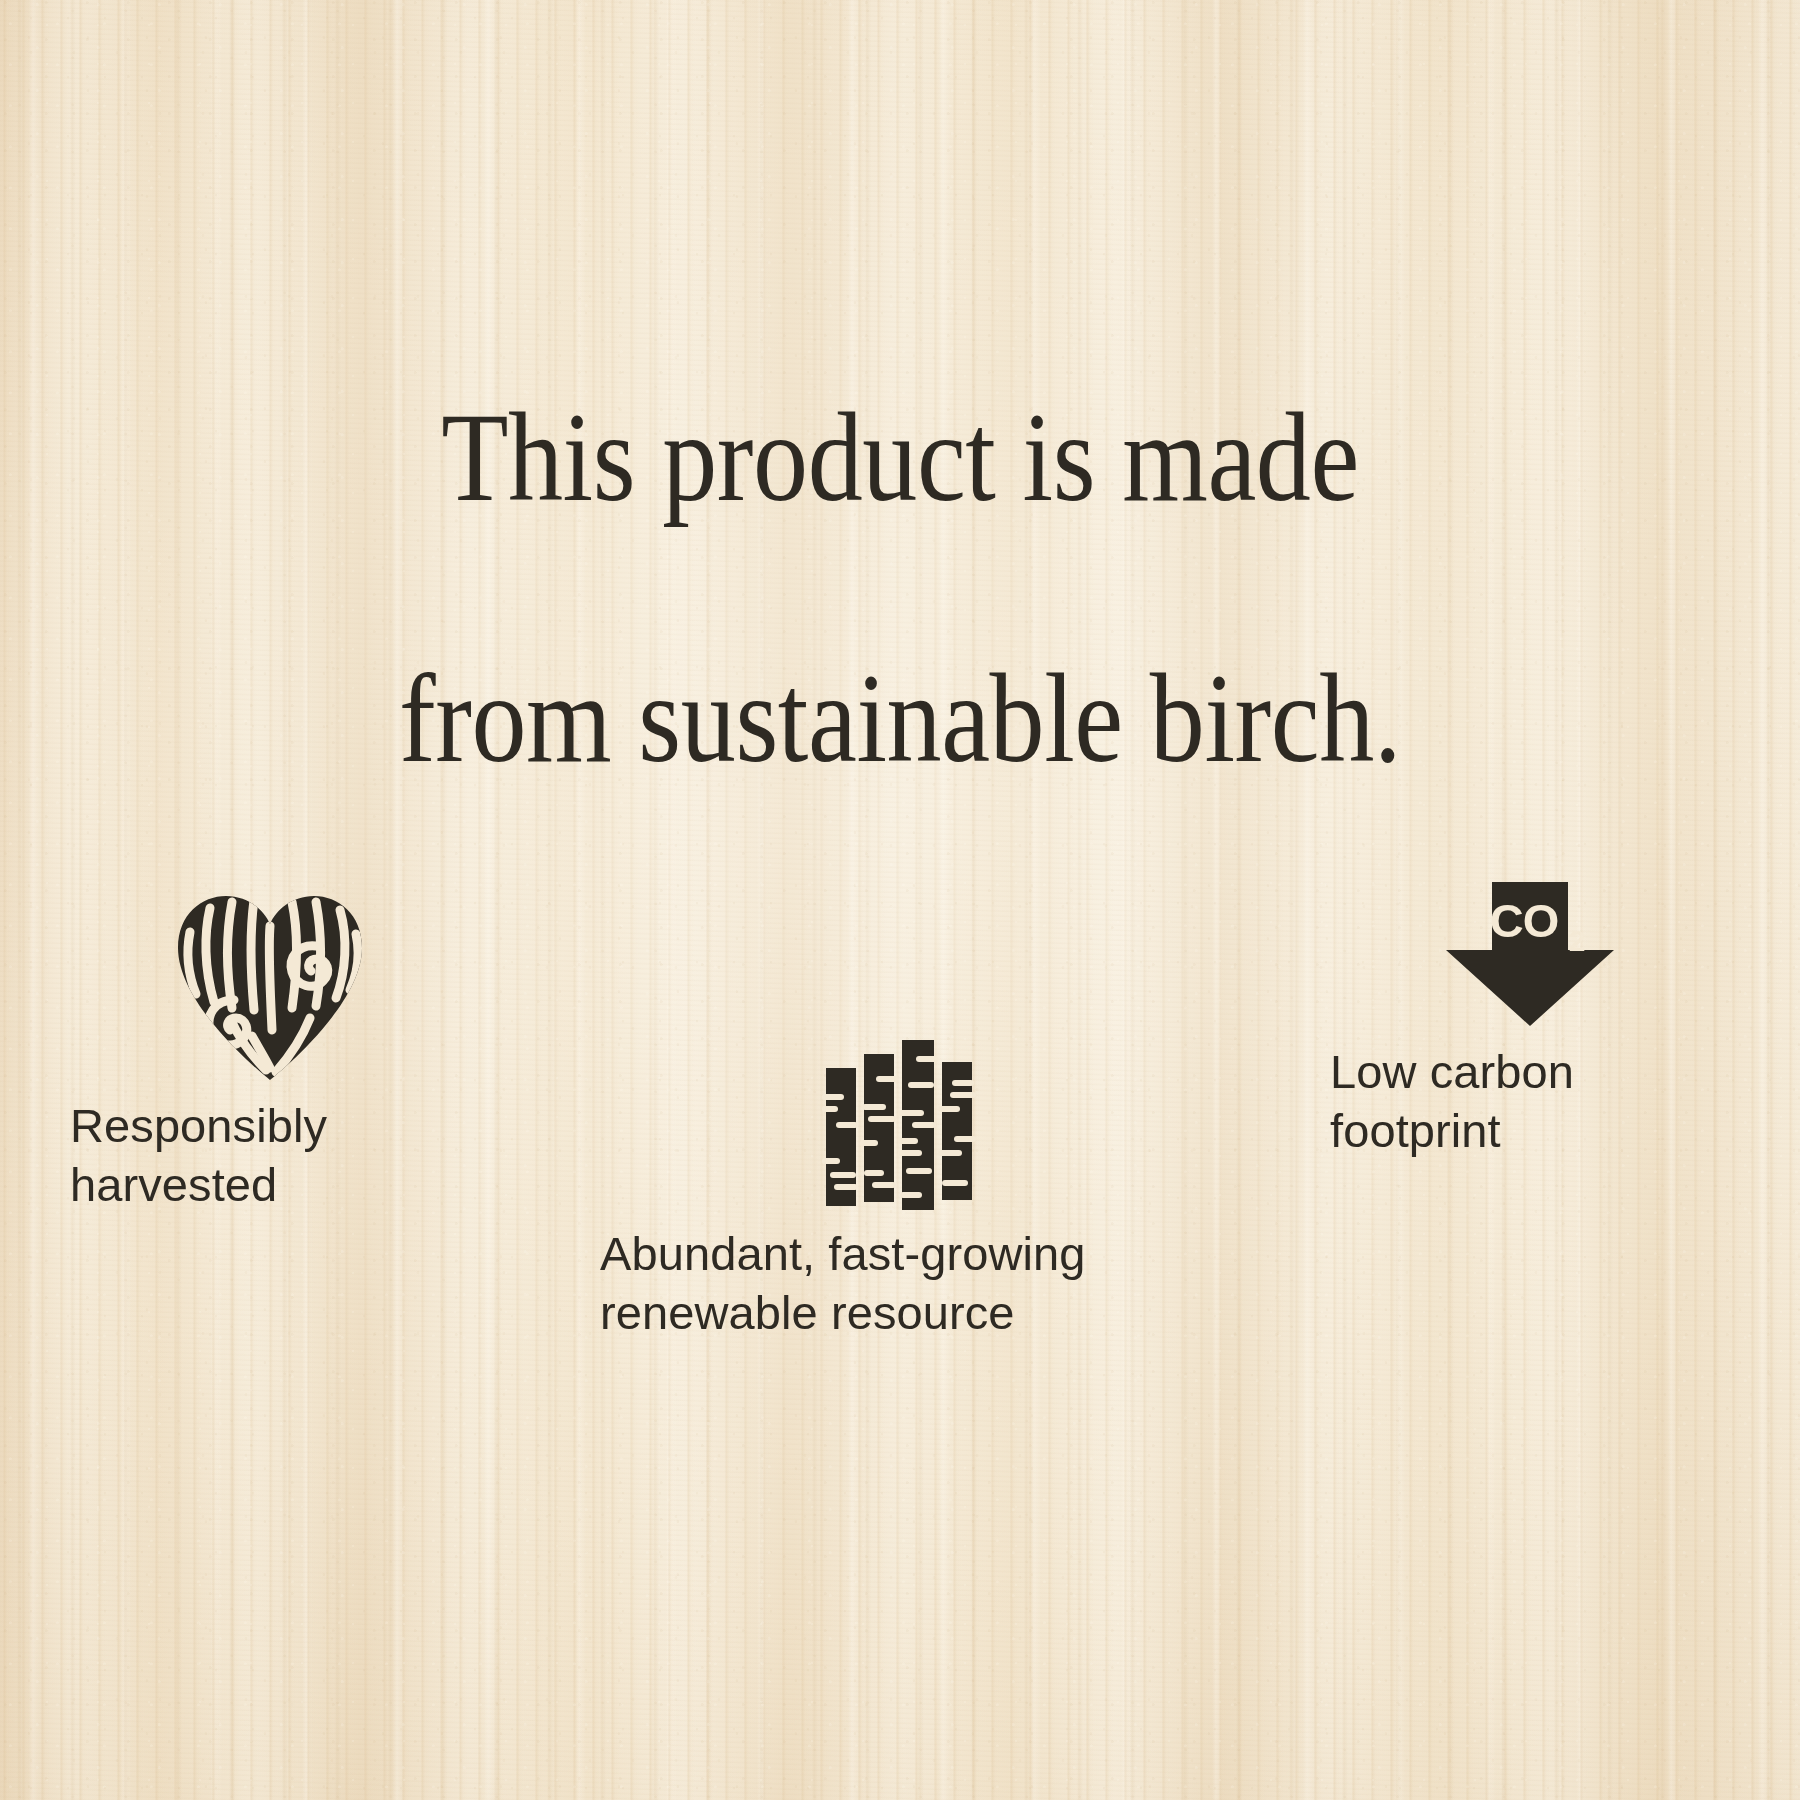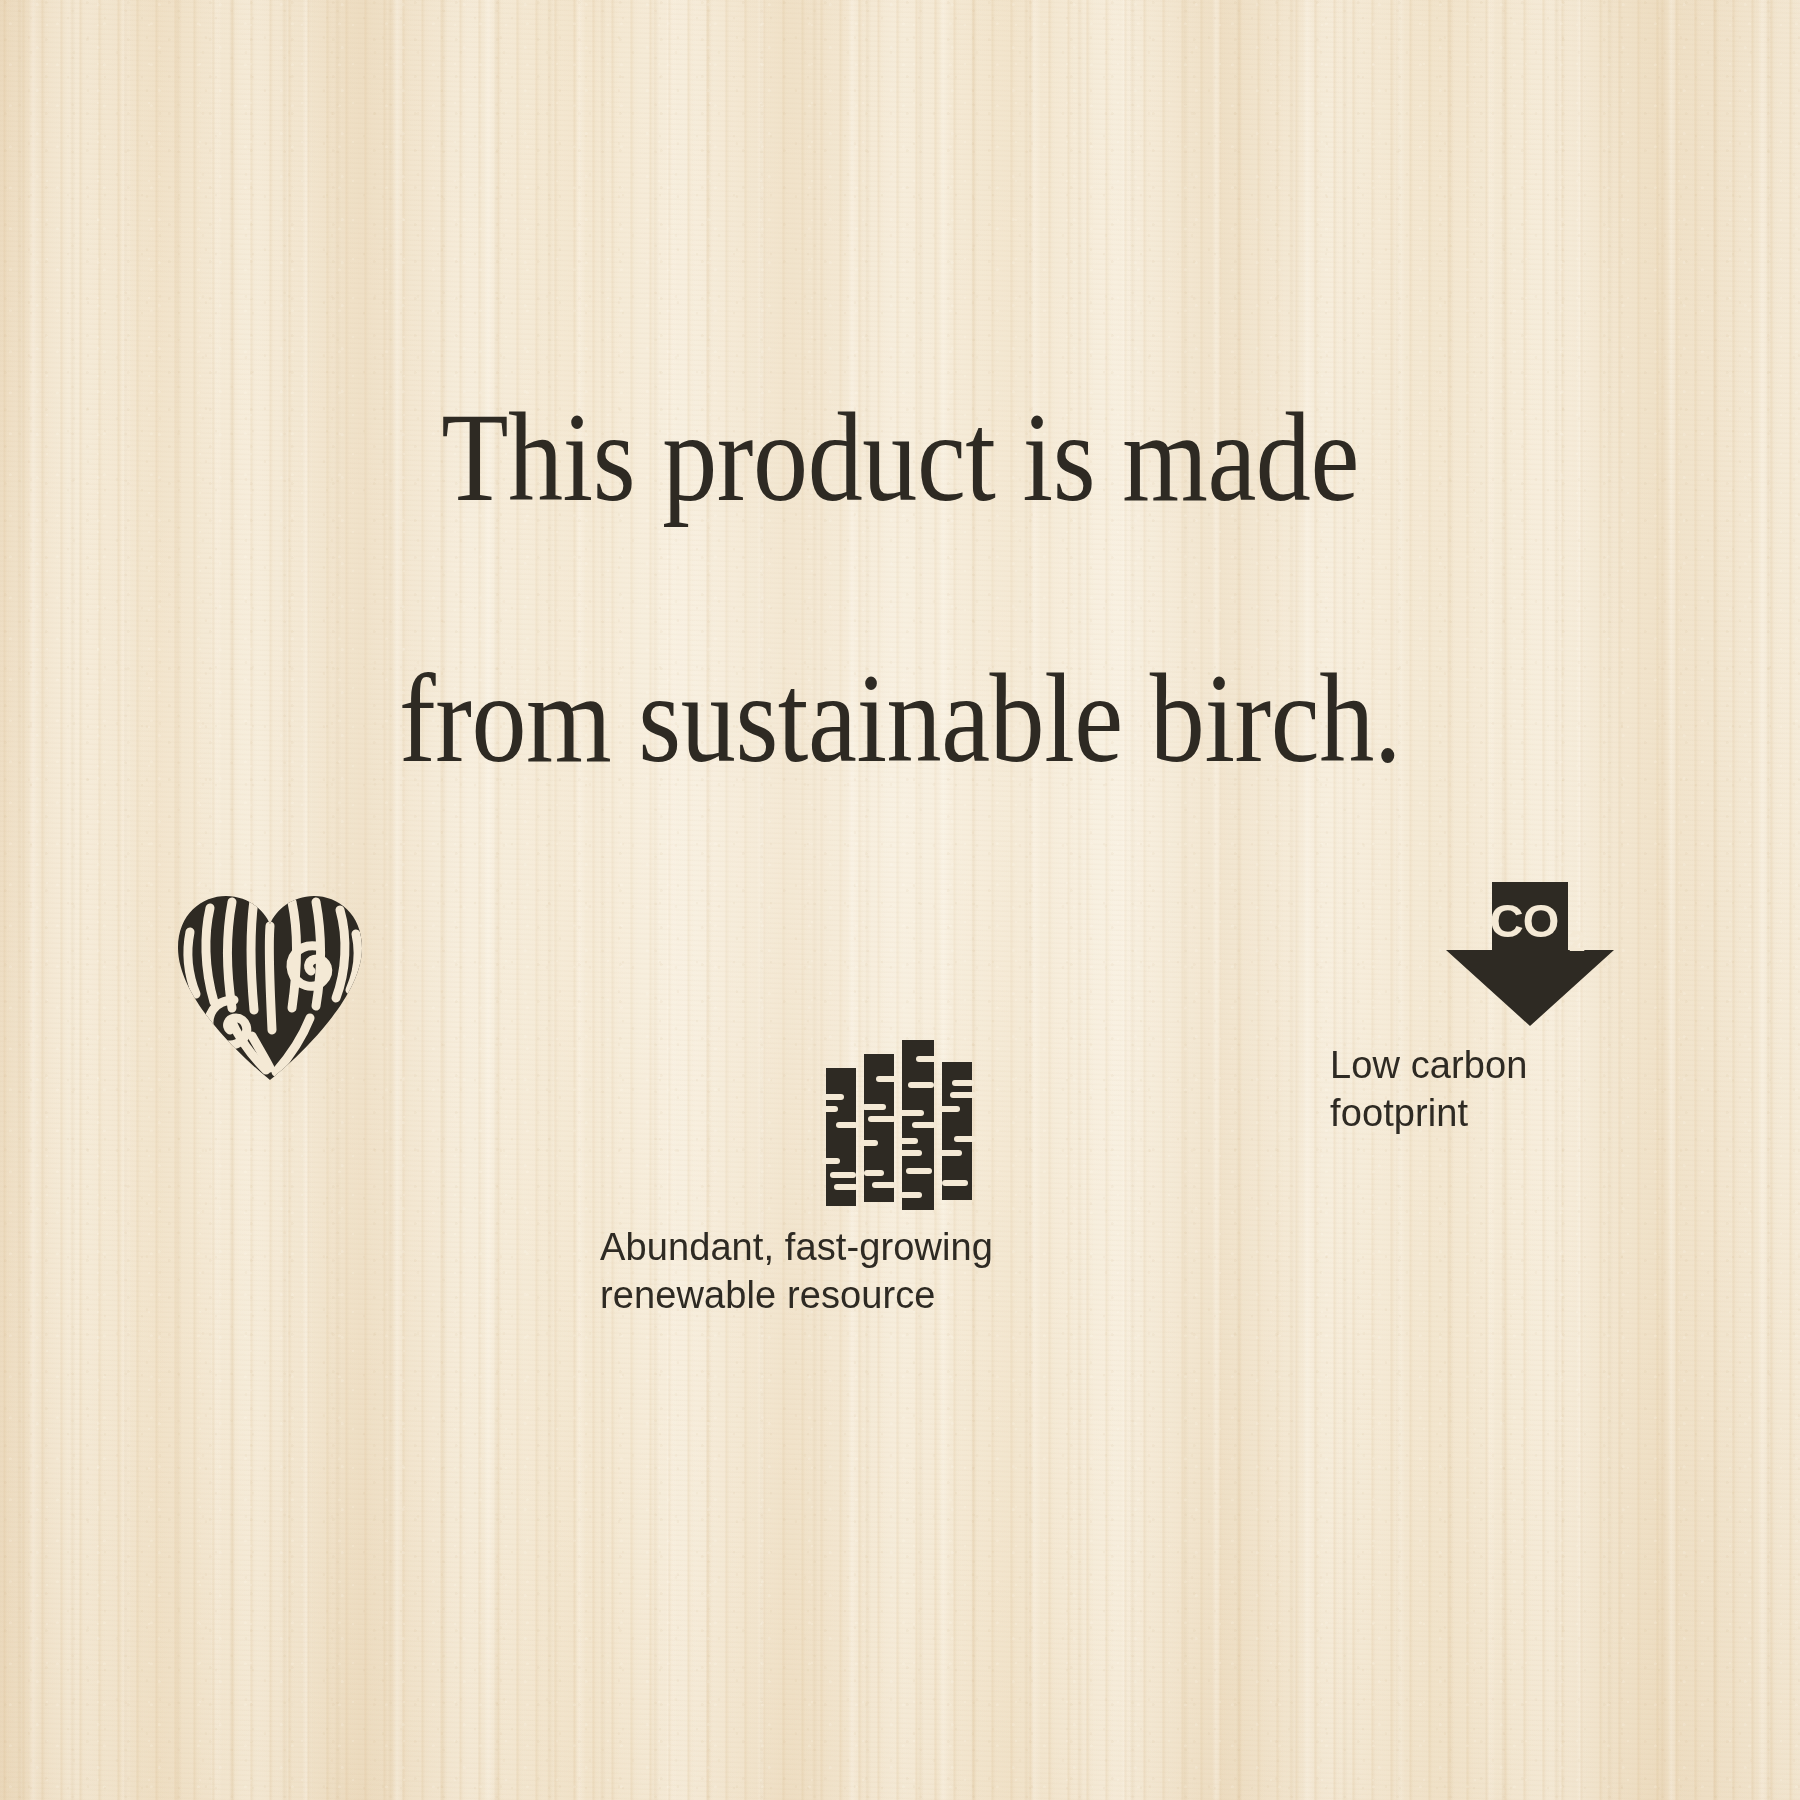--- a/index.html
+++ b/index.html
@@ -153,21 +153,21 @@
 
   .feature-icon {
     display: block;
     margin: 0 auto;
   }
 
   .feature-label {
     color: #2e2a23;
     font-family: "Liberation Sans", sans-serif;
     font-weight: 400;
-    font-size: 38px;
+    font-size: 47px;
     line-height: 1.26;
     letter-spacing: 0.1px;
     white-space: pre-line;
     margin-top: 14px;
   }
 
   
   #feature-responsibly {
     left: 70px;
     top: 10px;
@@ -248,20 +248,22 @@
 
             <g fill="none" stroke="#f4e9d5" stroke-width="9" stroke-linecap="round">
               <path d="M146 56
                        C 128 54, 118 68, 122 82
                        C 126 96, 144 101, 153 91
                        C 162 82, 157 69, 147 69
                        C 139 69, 136 77, 141 81"></path>
             </g>
           </g>
         </svg>
+        <div class="feature-label">Responsibly
+harvested</div>
       </div>
 
       <div class="feature" id="feature-abundant">
         <svg class="feature-icon" width="160" height="172" viewBox="0 0 160 172" aria-hidden="true">
           <g fill="#2e2a23">
 
             <rect x="6" y="30" width="30" height="138"></rect>
 
             <rect x="44" y="16" width="30" height="148"></rect>
 

